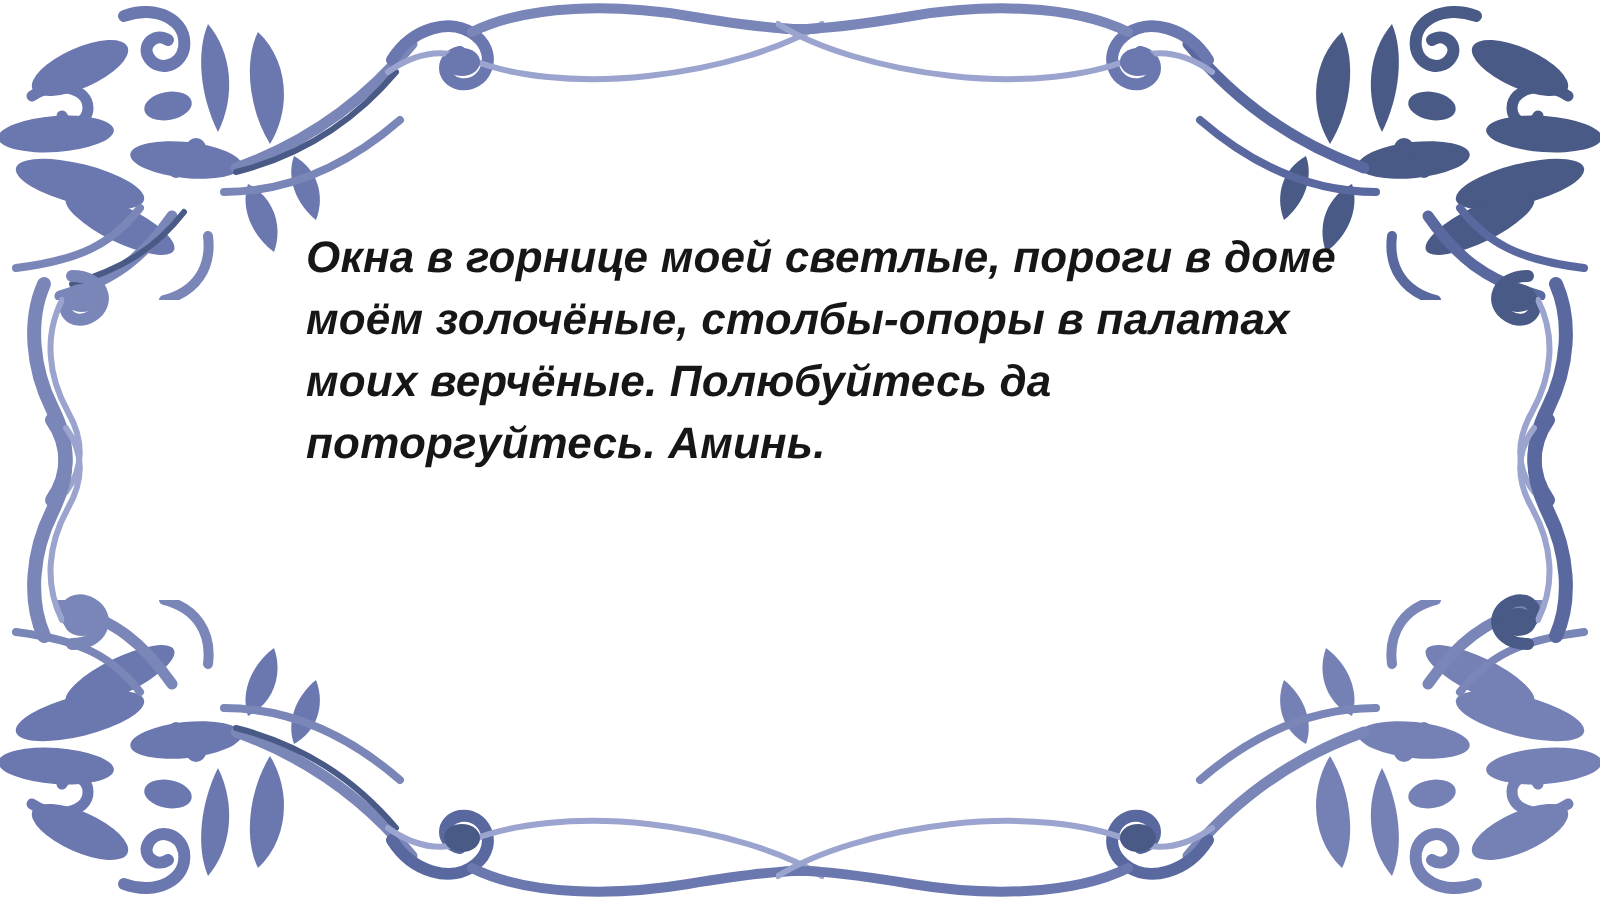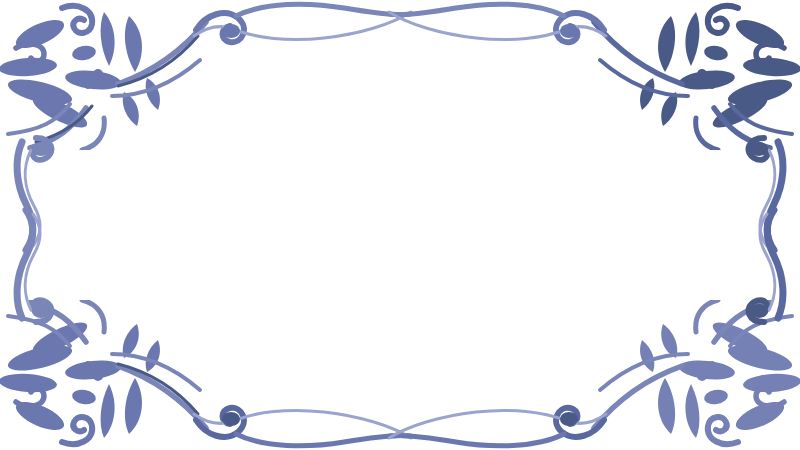--- a/index.html
+++ b/index.html
@@ -254,14 +254,15 @@
 
   <div class="orn edge-v edge-r-b">
     <svg viewBox="0 0 70 130" width="70" height="130" xmlns="http://www.w3.org/2000/svg">
       <path d="M36 6 C52 6 56 20 46 26 C36 32 28 22 36 16" fill="none" stroke="#4A5A86" stroke-width="6" stroke-linecap="round"></path>
       <path d="M22 10 C14 28 16 52 26 72 C34 88 36 104 26 118" fill="none" stroke="#5A68A0" stroke-width="7" stroke-linecap="round"></path>
       <path d="M31 18 C22 36 24 56 34 74 C42 88 42 102 33 114" fill="none" stroke="#9AA4CE" stroke-width="3" stroke-linecap="round"></path>
       <ellipse cx="41" cy="17" rx="9" ry="7" fill="#4A5A86"></ellipse>
     </svg>
   </div>
 
+  <div id="quote">Окна в горнице моей светлые, пороги в доме моём золочёные, столбы-опоры в палатах моих верчёные. Полюбуйтесь да поторгуйтесь. Аминь.</div>
 
 </div>
 
 </body></html>

